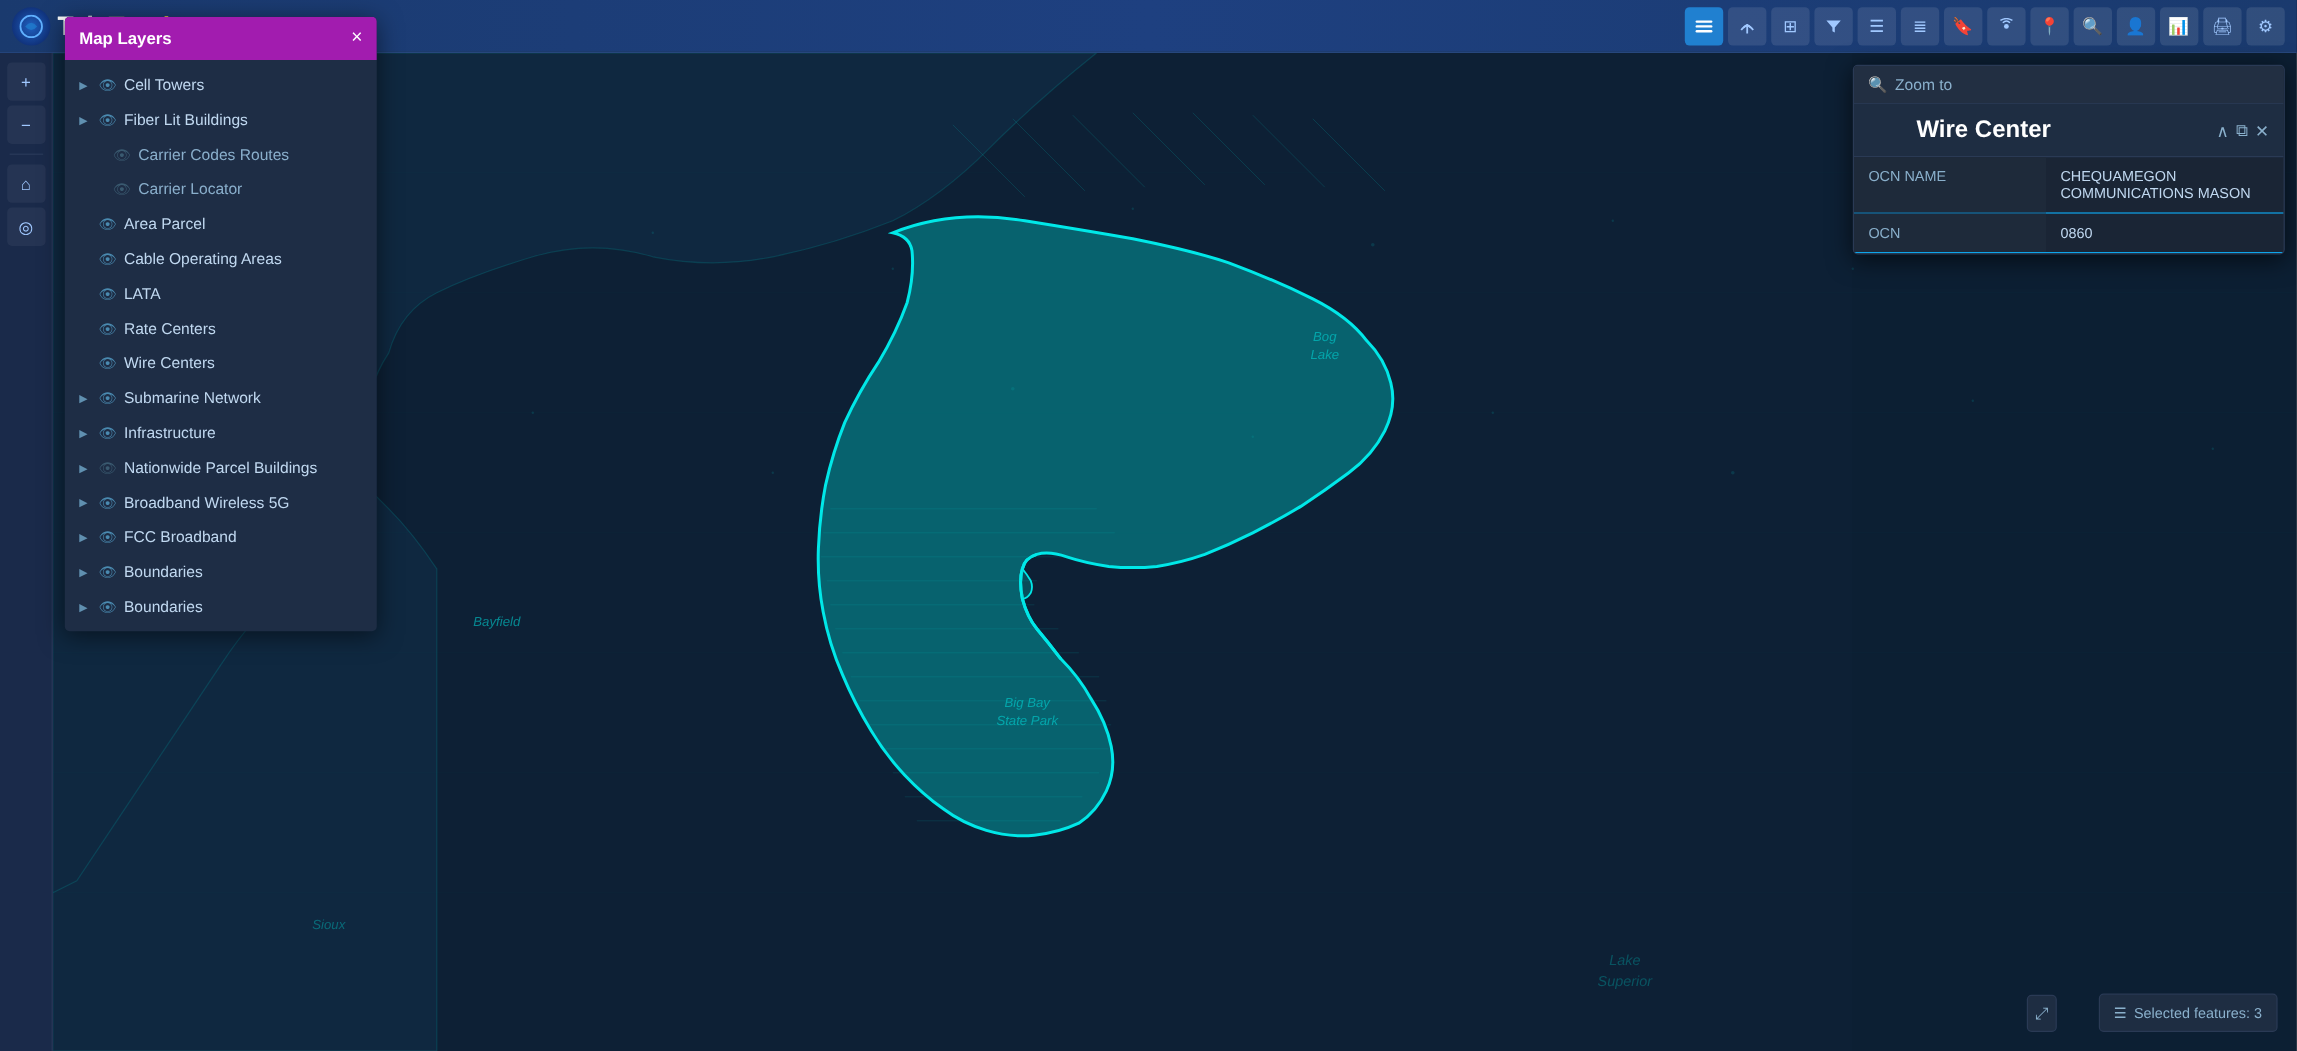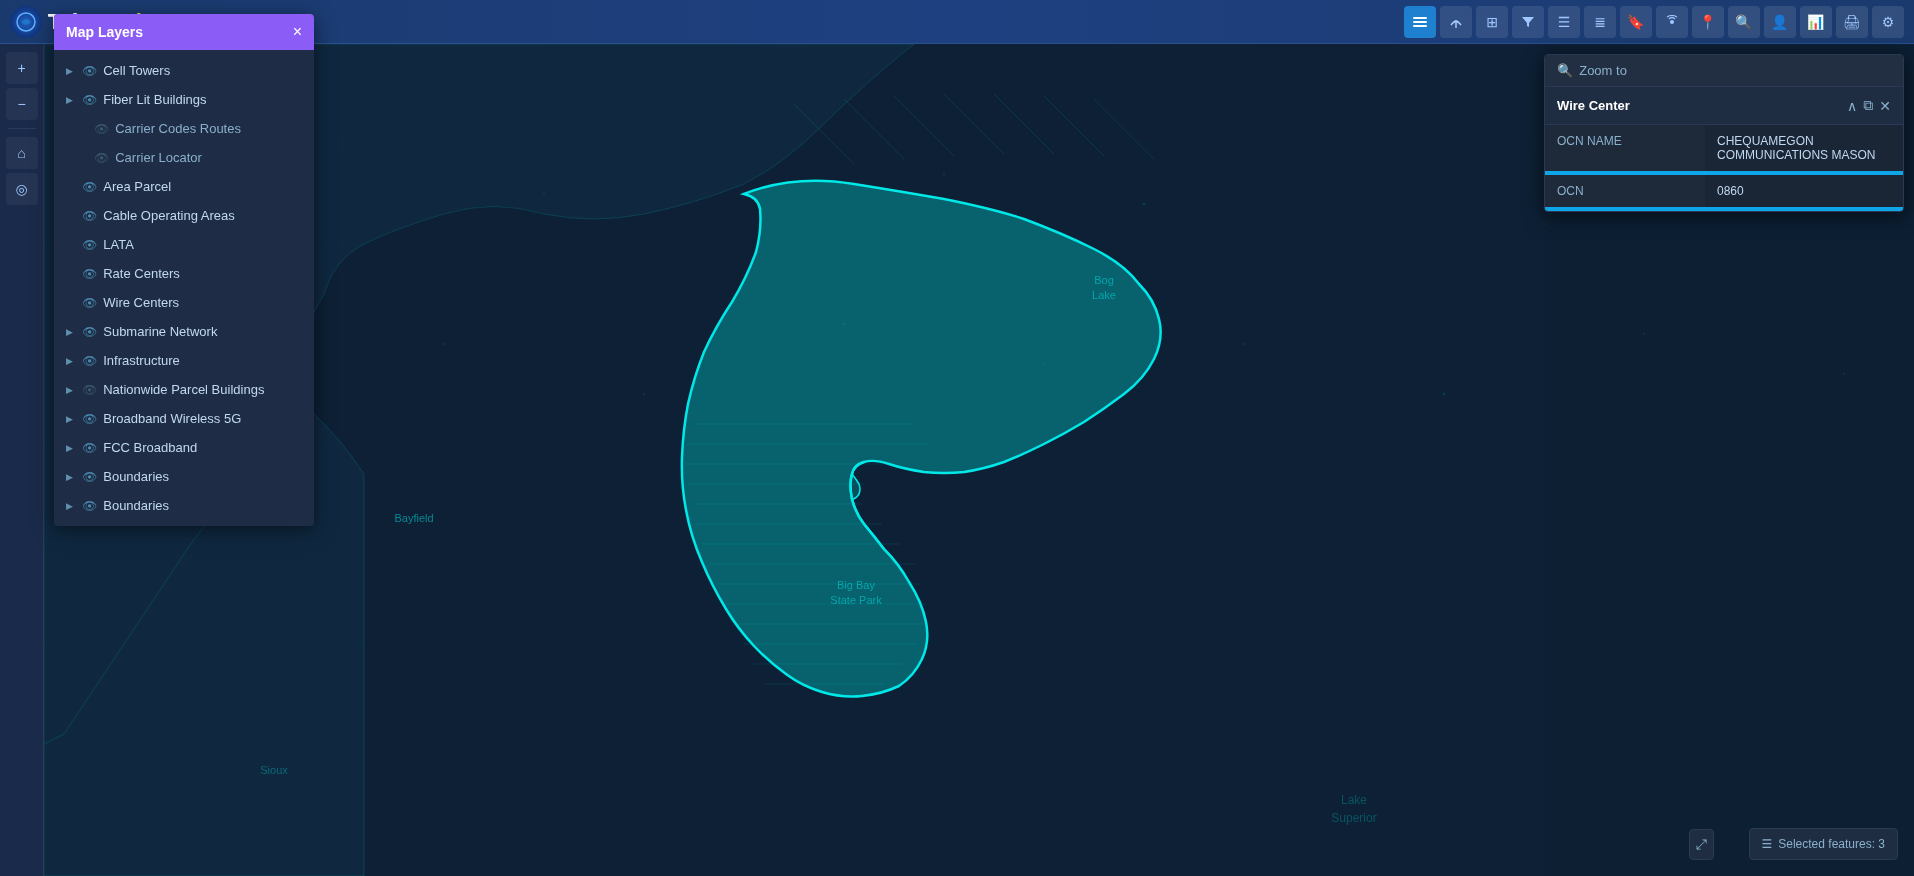--- a/index.html
+++ b/index.html
@@ -53,20 +53,21 @@
       display: flex; align-items: center; justify-content: center;
       color: #a0c8ff; font-size: 14px;
     }
     .sidebar-divider { width: 28px; height: 1px; background: #2a3a5a; margin: 4px 0; }
 
     
     #map {
       position: absolute; left: 44px; top: 44px; right: 0; bottom: 0;
       background: #737373;
       overflow: hidden;
+      font-style: italic;
     }
 
     
     #map-grid {
       position: absolute; inset: 0;
       background-image:
         linear-gradient(rgba(0,180,180,0.08) 1px, transparent 1px),
         linear-gradient(90deg, rgba(0,180,180,0.08) 1px, transparent 1px);
       background-size: 60px 60px;
     }
@@ -79,21 +80,21 @@
     
     #layers-panel {
       position: absolute; left: 54px; top: 14px;
       width: 260px;
       background: #1e2d45; border-radius: 4px;
       box-shadow: 0 4px 20px rgba(0,0,0,0.5);
       z-index: 200;
       overflow: hidden;
     }
     #layers-header {
-      background: #8b5cf6; padding: 10px 12px;
+      background: #a21caf; padding: 10px 12px;
       display: flex; align-items: flex-end; justify-content: space-between;
       color: white; font-size: 14px; font-weight: 600;
     }
     #layers-close {
       cursor: pointer; color: white; font-size: 16px;
       background: none; border: none; line-height: 1;
     }
     #layers-list {
       padding: 6px 0;
       max-height: 640px; overflow-y: auto;
@@ -128,31 +129,31 @@
       background: #222f42; padding: 8px 12px;
       display: flex; align-items: center; gap: 6px;
       color: #8ab0cc; font-size: 13px; border-bottom: 1px solid #2a3a55;
     }
     #wire-title-bar {
       background: #1e2d42; padding: 10px 12px;
       display: flex; align-items: center; justify-content: space-between;
       border-bottom: 1px solid #2a3a55;
     }
     #wire-title {
-      color: white; font-size: 13px; font-weight: 600;
+      color: white; font-size: 20px; font-weight: 600; margin-left: 40px;
     }
     #wire-controls {
       display: flex; gap: 6px;
     }
     .wire-ctrl-btn {
       background: none; border: none; color: #8ab0cc; cursor: pointer; font-size: 14px;
     }
     #wire-table { width: 100%; }
     .wire-row {
-      display: flex; border-bottom: 4px solid #0ea5e9;
+      display: flex; border-bottom: 1px solid #0ea5e9;
     }
     .wire-cell {
       padding: 9px 12px; font-size: 12px; color: #8ab0cc;
     }
     .wire-cell.key { width: 160px; flex-shrink: 0; background: #1e2a3a; }
     .wire-cell.val { flex: 1; color: #c0d8f0; }
 
     
     #selected-badge {
       position: absolute; bottom: 16px; right: 16px;

